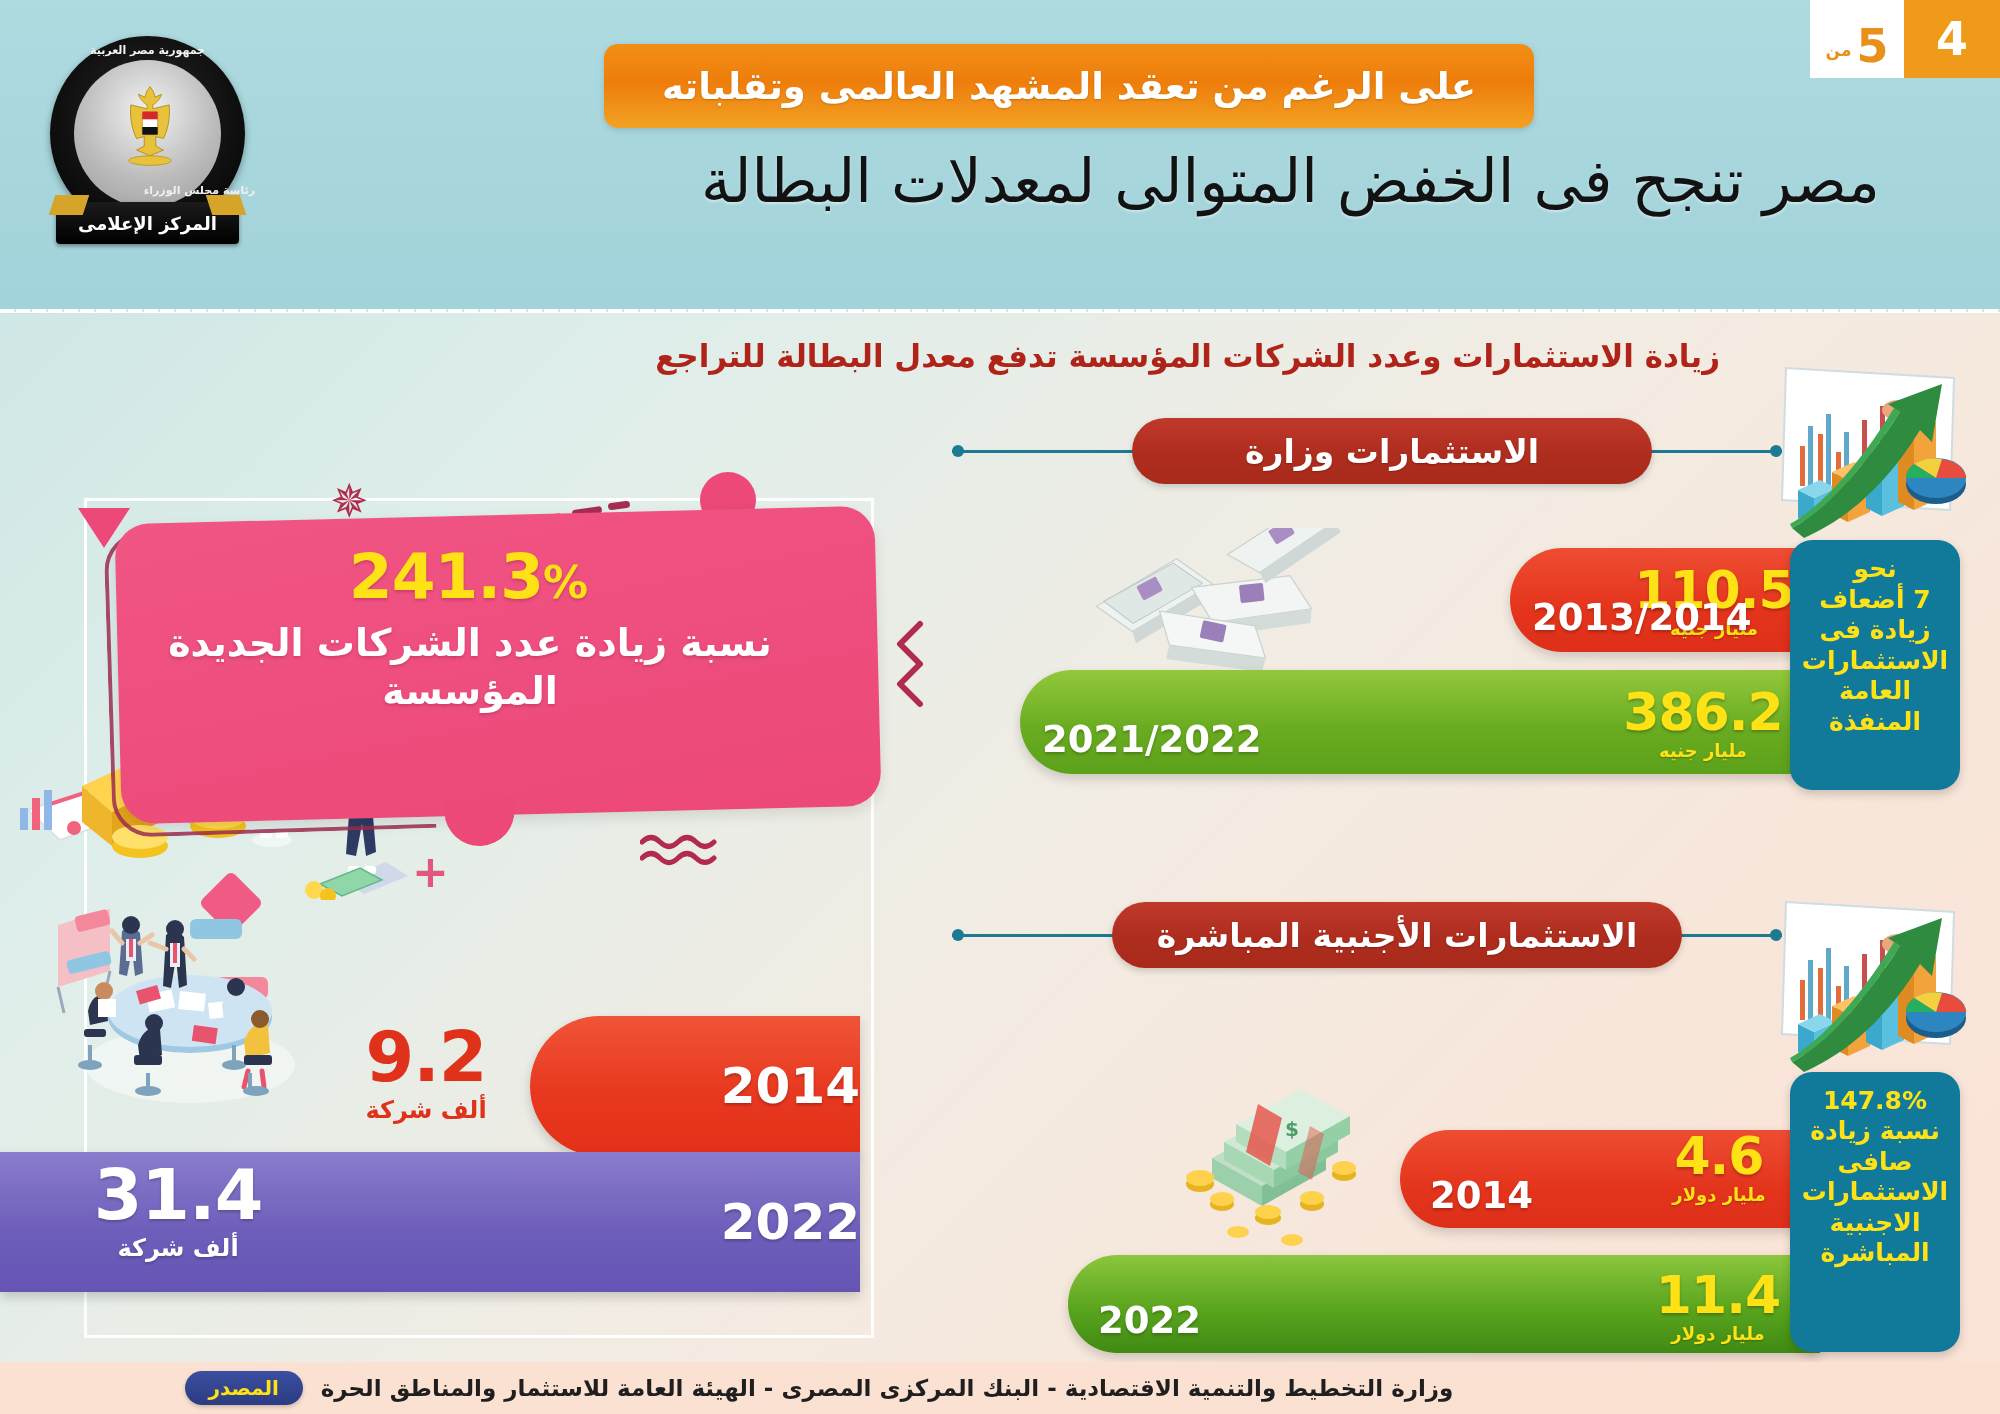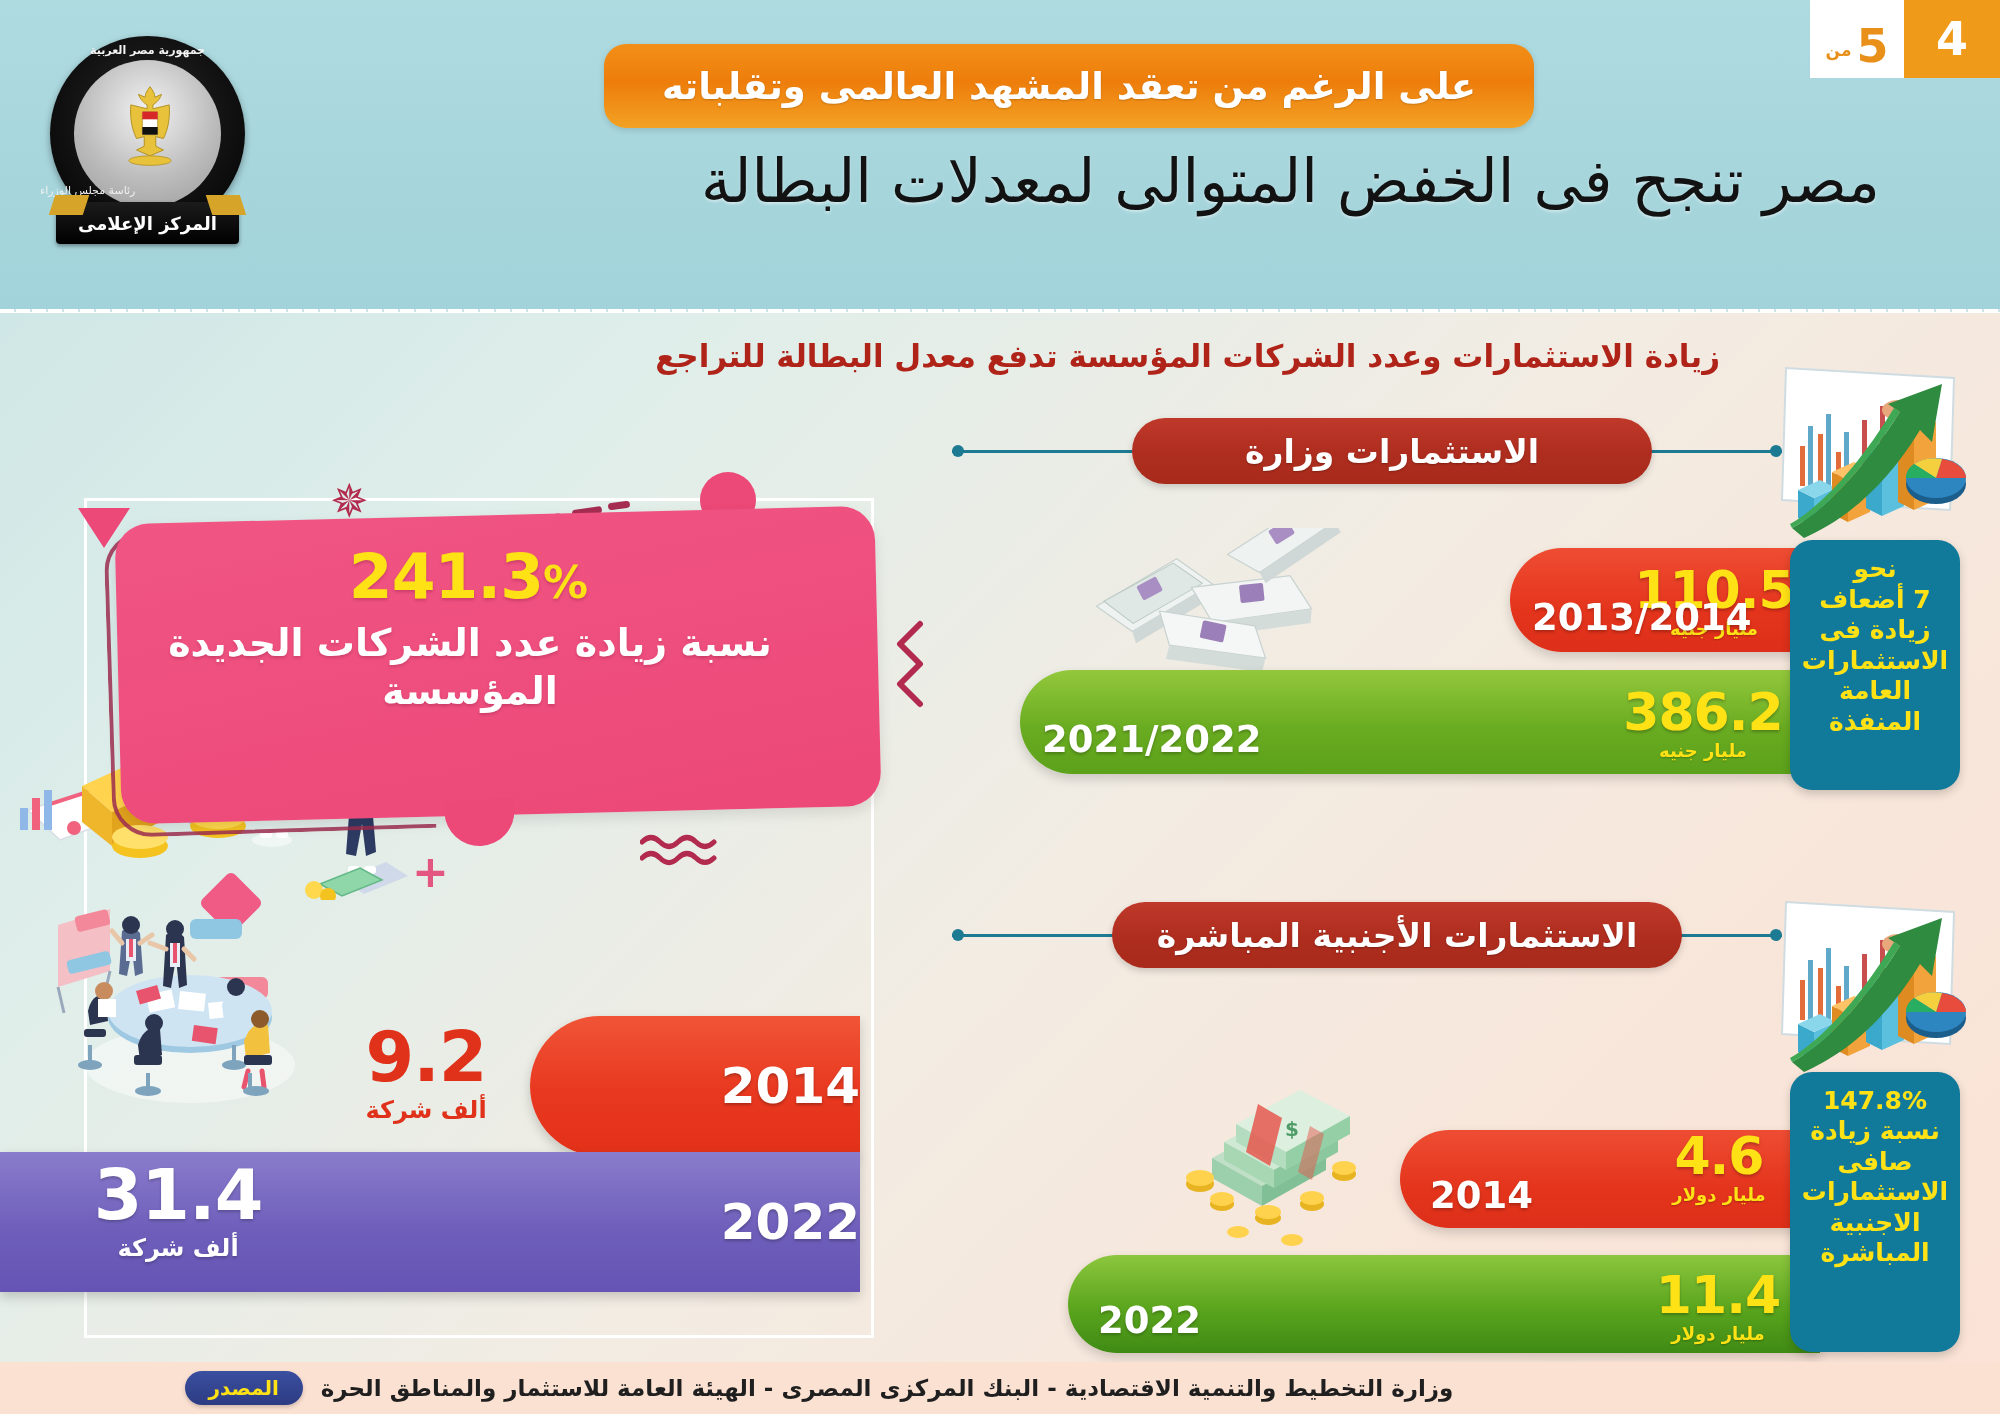--- a/index.html
+++ b/index.html
@@ -43,42 +43,42 @@
   .logo-eagle{
     position:absolute; left:50%; top:46%; transform:translate(-50%,-50%);
     width:96px; height:96px;
   }
   .logo-txt-top{
     position:absolute; left:0; top:18px; width:215px; text-align:center;
     color:#f3f3f3; font-size:11px; letter-spacing:.5px; font-weight:bold;
     transform:scaleY(1.05);
   }
   .logo-txt-mid{
-    position:absolute; left:0; top:158px; width:215px; text-align:left;
-    color:#f0f0f0; font-size:11px; font-weight:normal;
+    position:absolute; left:0; top:158px; width:215px; text-align:right;
+    color:#f0f0f0; font-size:11px; font-weight:bold;
   }
   .logo-ribbon{
     position:absolute; left:16px; top:176px; width:183px; height:42px;
     background:linear-gradient(180deg,#1b1b1b,#000);
     border-radius:4px;
     display:flex; align-items:center; justify-content:center;
     box-shadow:0 2px 4px rgba(0,0,0,.4);
   }
   .logo-ribbon span{ color:#fff; font-size:18px; font-weight:bold; }
   .logo-ribbon:before,.logo-ribbon:after{
     content:""; position:absolute; top:-7px; width:34px; height:20px;
     background:#d5a429;
   }
   .logo-ribbon:before{ left:-4px; transform:skewX(-18deg); }
   .logo-ribbon:after{ right:-4px; transform:skewX(18deg); }
 
   .kicker{
     position:absolute; left:604px; top:44px; width:930px; height:84px;
     background:linear-gradient(180deg,#f28f17 0%,#ee7d0b 45%,#f2a224 100%);
-    border-radius:22px;
+    border-radius:14px;
     display:flex; align-items:center; justify-content:center;
     box-shadow:0 2px 6px rgba(0,0,0,.14);
   }
   .kicker span{
     color:#ffffff; font-size:37px; font-weight:bold;
     letter-spacing:0px; text-shadow:0 1px 2px rgba(0,0,0,.18);
   }
 
   .main-title{
     position:absolute; left:60px; top:148px; width:1820px;

